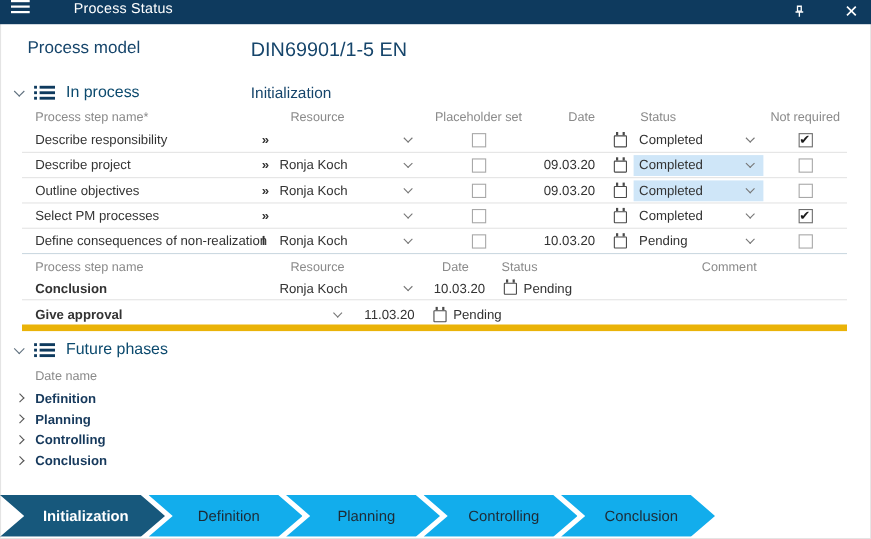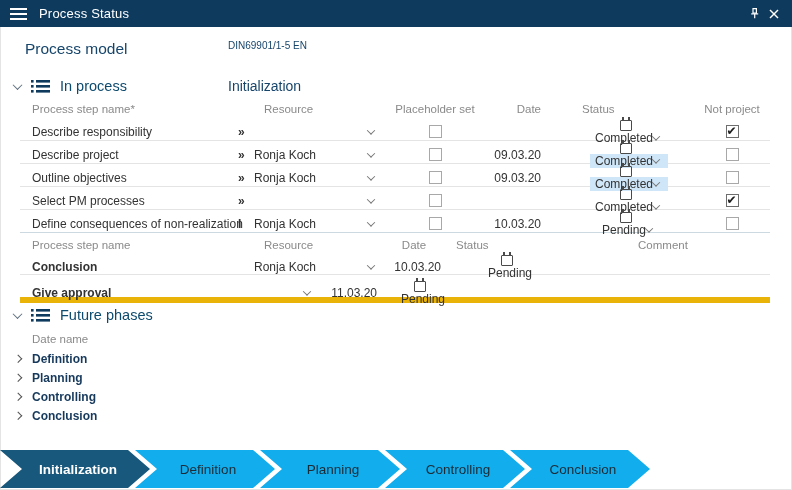--- a/index.html
+++ b/index.html
@@ -2,31 +2,31 @@
 <html><head>
 <meta charset="utf-8">
 <style>
   * { margin:0; padding:0; box-sizing:border-box; }
   html,body { width:792px; height:490px; }
   body { font-family:"Liberation Sans", sans-serif; background:#fff; }
   .app { position:relative; width:792px; height:490px; overflow:hidden; background:#fff;
          box-shadow: inset 0 0 0 1px #e4e4e4; }
 
   
-  .titlebar { height:27px; background:#0e3a5e; display:flex; align-items:center; padding:0 8px; }
+  .titlebar { height:22px; background:#0e3a5e; display:flex; padding:0 8px;gap:28px; }
   .hamburger { width:17px; display:flex; flex-direction:column; gap:3px; margin:0 2px; cursor:pointer; }
   .hamburger i { display:block; height:2px; background:#fff; }
   .titlebar .title { color:#fff; font-size:13px; margin-left:10px; letter-spacing:.2px; }
   .titlebar .spacer { flex:1; }
   .tb-btn { display:flex; align-items:center; justify-content:center; width:20px; height:20px; cursor:pointer; }
 
   
   .model-row { display:flex; margin:13px 0 0 25px; }
   .model-label { width:203px; font-size:15.5px; color:#16456b; }
-  .model-value { font-size:10px; color:#16456b; }
+  .model-value { font-size:18px; color:#16456b; }
 
   
   .section-hdr { display:flex; align-items:center; height:24px; }
   .sec-chev { margin-left:8px; width:18px; display:flex; justify-content:center; cursor:pointer; }
   .list-ico { margin-left:4px; }
   .sec-title { font-size:14.5px; color:#0c4a6e; margin-left:10px; }
   .sec-phase { font-size:14px; color:#16456b; margin-left:0; position:absolute; left:228px; }
   .section-hdr { position:relative; }
 
   .chev { display:inline-block; width:7px; height:7px; border-right:1.7px solid #5f707e; border-bottom:1.7px solid #5f707e; }
@@ -48,21 +48,21 @@
   .h-status2 { padding-left:10px; }
 
   .t-row { height:23px; border-bottom:1px solid #e4e4e4; }
   .t-row > div { display:flex; align-items:center; font-size:12px; color:#333; }
   .t-row.last { border-bottom:1px solid #ccd9e1; }
   .c-name { padding-left:12px; white-space:nowrap; }
   .c-marker { color:#1a9ed8; font-weight:bold; font-size:12px; }
   .c-chev { justify-content:center; cursor:pointer; }
   .c-check { justify-content:center; }
   .c-date { justify-content:flex-end; padding-right:5px; }
-  .c-status { padding-left:12px;flex-direction:column; }
+  .c-status { padding-left:12px; }
 
   .checkbox { width:13px; height:13px; background:#fff; border:1px solid #a8a8a8; position:relative; cursor:pointer; }
   .checkbox[data-checked="true"] { border-color:#6e6e6e; }
   .checkbox[data-checked="true"]::after { content:"✔"; position:absolute; left:0px; top:-2px;
       font-size:12px; color:#1c1c1c; }
 
   .cal { width:12px; height:11px; border:1.5px solid #4a4a4a; border-radius:1px; position:relative; margin-top:2px; flex:none; }
   .cal::before, .cal::after { content:""; position:absolute; top:-4px; width:2px; height:3px; background:#4a4a4a; }
   .cal::before { left:1px; } .cal::after { right:1px; }
 
@@ -157,21 +157,21 @@
   </div>
 
   <div class="grid1 hdr-row">
     <div class="h-name">Process step name*</div>
     <div></div>
     <div class="h-res">Resource</div>
     <div></div>
     <div class="h-center">Placeholder set</div>
     <div class="h-date1">Date</div>
     <div class="h-status1">Status</div>
-    <div class="h-center">Not project</div>
+    <div class="h-center">Not required</div>
   </div>
 
   <div class="grid1 t-row">
     <div class="c-name">Describe responsibility</div>
     <div class="c-marker">»</div>
     <div></div>
     <div class="c-chev">
         <i class="chev sm down"></i>
       </div>
     <div class="c-check">
@@ -311,21 +311,21 @@
         <i class="chev sm down"></i>
       </div>
     <div class="c-date">11.03.20</div>
     <div class="c-status">
       <span class="cal"></span>
       <span class="status-text" style="margin-left:6px;">Pending</span>
     </div>
     <div></div>
   </div>
 
-  <div class="section-hdr" style="">
+  <div class="section-hdr" style="margin-top:5px;">
     <span class="sec-chev">
         <i class="chev down"></i>
       </span>
     <svg class="list-ico" width="20" height="15" viewBox="0 0 20 15">
       <g fill="#0e3a5e">
         <rect x="1" y="1" width="2.6" height="2.6"></rect>
           <rect x="6" y="1" width="14" height="2.6"></rect>
         <rect x="1" y="6" width="2.6" height="2.6"></rect>
           <rect x="6" y="6" width="14" height="2.6"></rect>
         <rect x="1" y="11" width="2.6" height="2.6"></rect>

